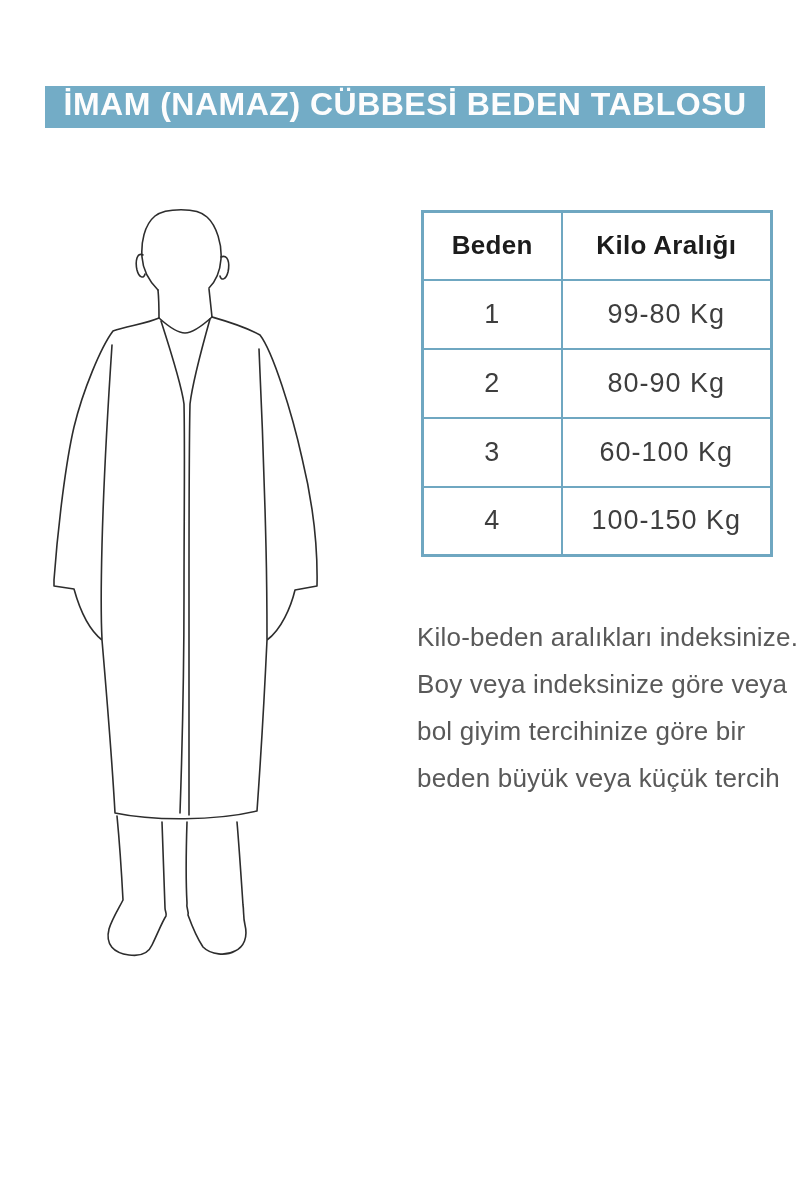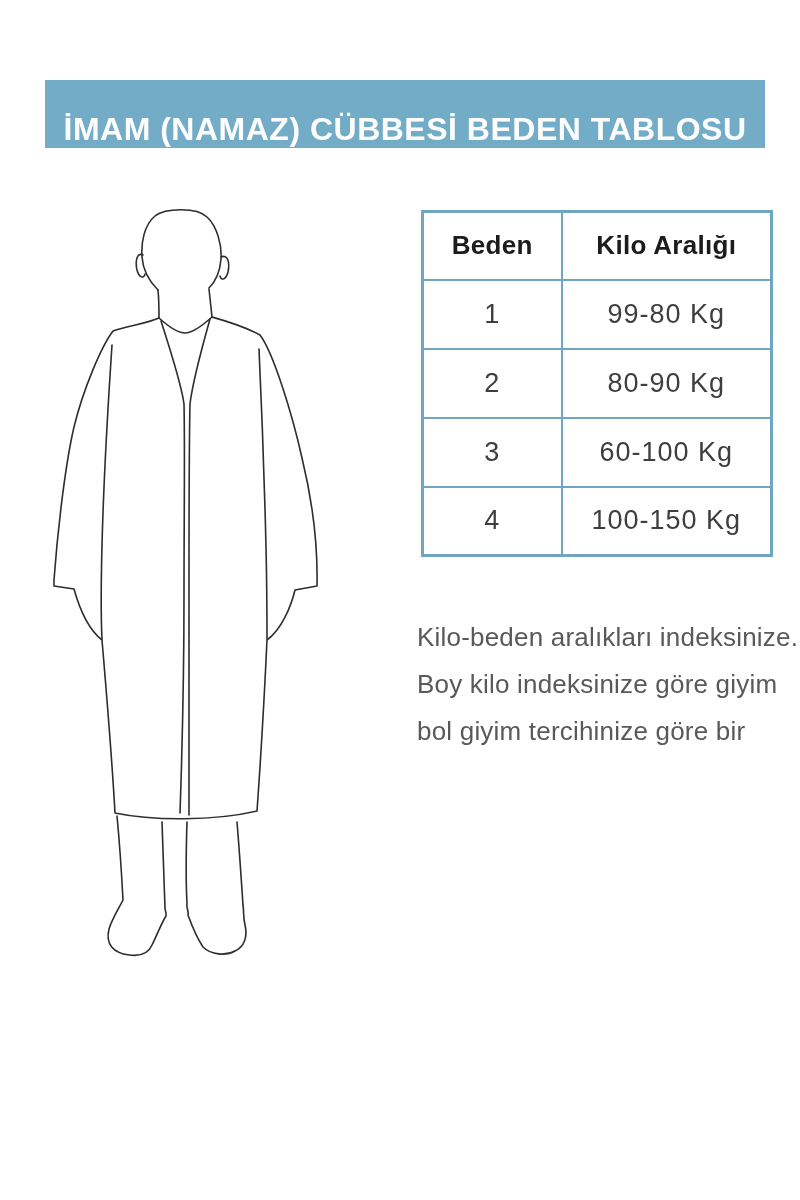--- a/index.html
+++ b/index.html
@@ -11,23 +11,23 @@
     --note-text:#595959;
     --lineart:#2d2d2d;
   }
   *{box-sizing:border-box;margin:0;padding:0;}
   body{background:#ffffff;}
   .page{
     position:relative;width:800px;height:1200px;background:#ffffff;overflow:hidden;
     font-family:"Liberation Sans","DejaVu Sans",sans-serif;
   }
   .banner{
-    position:absolute;left:45px;top:80px;width:720px;height:68px;
+    position:absolute;left:45px;top:86px;width:720px;height:42px;
     background:var(--accent-banner);
-    display:flex;align-items:flex-end;justify-content:center;
+    display:flex;align-items:flex-start;justify-content:center;
   }
   .banner-title{
     color:var(--title-text);font-size:32px;font-weight:700;letter-spacing:0.5px;
     white-space:nowrap;
   }
   .figure-wrap{position:absolute;left:45px;top:195px;width:280px;height:770px;}
   .figure-wrap svg{display:block;width:280px;height:770px;}
   .size-table{
     position:absolute;left:421px;top:210px;width:349px;height:343px;
     border-collapse:collapse;table-layout:fixed;
@@ -134,17 +134,18 @@
       </tr>
       <tr>
         <td>4</td>
         <td>100-150 Kg</td>
       </tr>
     </tbody>
   </table>
 
   <div class="note">
     <div class="note-line">Kilo-beden aralıkları indeksinize.</div>
-    <div class="note-line">Boy kilo indeksinize göre giyim</div>
+    <div class="note-line">Boy veya indeksinize göre veya</div>
     <div class="note-line">bol giyim tercihinize göre bir</div>
+    <div class="note-line">beden büyük veya küçük tercih</div>
   </div>
 
 </div>
 
 </body></html>

